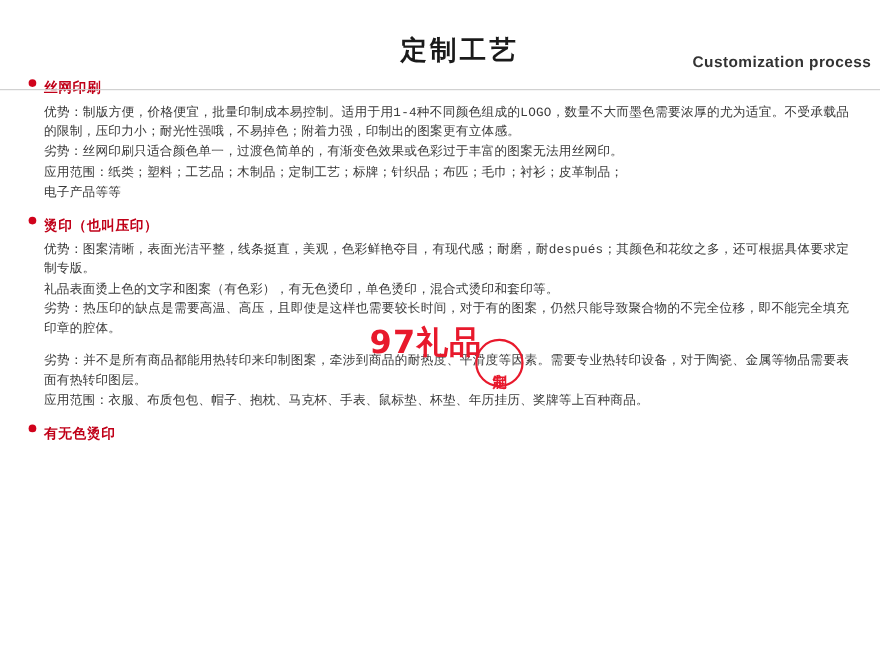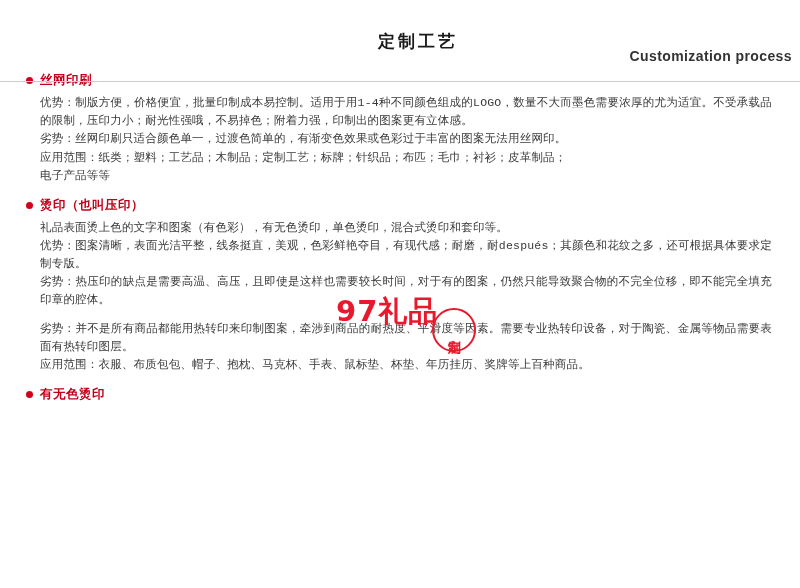--- a/index.html
+++ b/index.html
@@ -24,21 +24,21 @@
 
   
   .header {
     position: relative;
     padding-top: 30px;
     height: 58px;
     box-sizing: border-box;
   }
   .header-title {
     text-align: center;
-    font-size: 17px;
+    font-size: 24px;
     font-weight: bold;
     color: #1a1a1a;
     letter-spacing: 3px;
     padding-left: 36px;
   }
   .header-sub {
     position: absolute;
     right: 8px;
     top: 48px;
     font-size: 14px;
@@ -60,21 +60,20 @@
     box-sizing: border-box;
   }
   .section {
     margin-top: 12px;
   }
   .section:first-child {
     margin-top: 14px;
   }
   .sec-head {
     display: flex;
-    align-items: center;
     margin-bottom: 5px;
   }
   .bullet {
     width: 7px;
     height: 7px;
     border-radius: 50%;
     background: #d0021b;
     display: inline-block;
     margin-right: 7px;
     flex: 0 0 auto;
@@ -161,22 +160,22 @@
         <p class="para">电子产品等等</p>
       </div>
     </div>
 
     <div class="section">
       <div class="sec-head">
         <span class="bullet"></span>
         <span class="sec-title">烫印（也叫压印）</span>
       </div>
       <div class="sec-body">
+        <p class="para">优势：图案清晰，表面光洁平整，线条挺直，美观，色彩鲜艳夺目，有现代感；耐磨，耐después；其颜色和花纹之多，还可根据具体要求定制专版。</p>
         <p class="para">礼品表面烫上色的文字和图案（有色彩），有无色烫印，单色烫印，混合式烫印和套印等。</p>
-        <p class="para">优势：图案清晰，表面光洁平整，线条挺直，美观，色彩鲜艳夺目，有现代感；耐磨，耐después；其颜色和花纹之多，还可根据具体要求定制专版。</p>
         <p class="para">劣势：热压印的缺点是需要高温、高压，且即使是这样也需要较长时间，对于有的图案，仍然只能导致聚合物的不完全位移，即不能完全填充印章的腔体。</p>
       </div>
     </div>
 
     <div class="section">
       <div class="sec-body">
         <p class="para">劣势：并不是所有商品都能用热转印来印制图案，牵涉到商品的耐热度、平滑度等因素。需要专业热转印设备，对于陶瓷、金属等物品需要表面有热转印图层。</p>
         <p class="para">应用范围：衣服、布质包包、帽子、抱枕、马克杯、手表、鼠标垫、杯垫、年历挂历、奖牌等上百种商品。</p>
       </div>
     </div>

